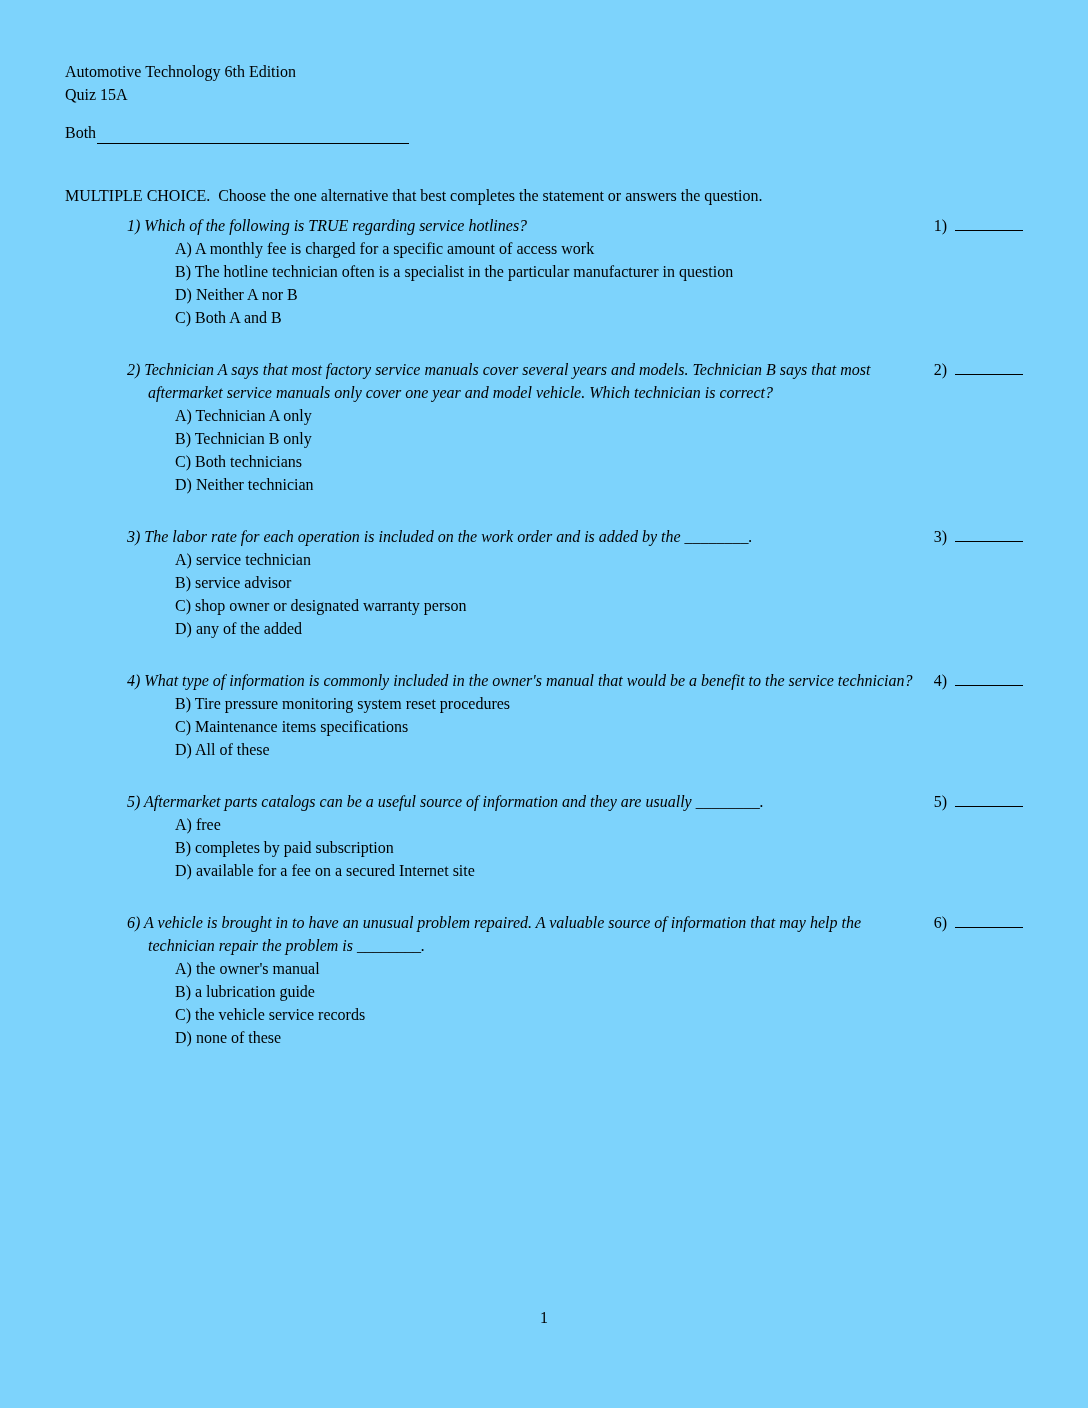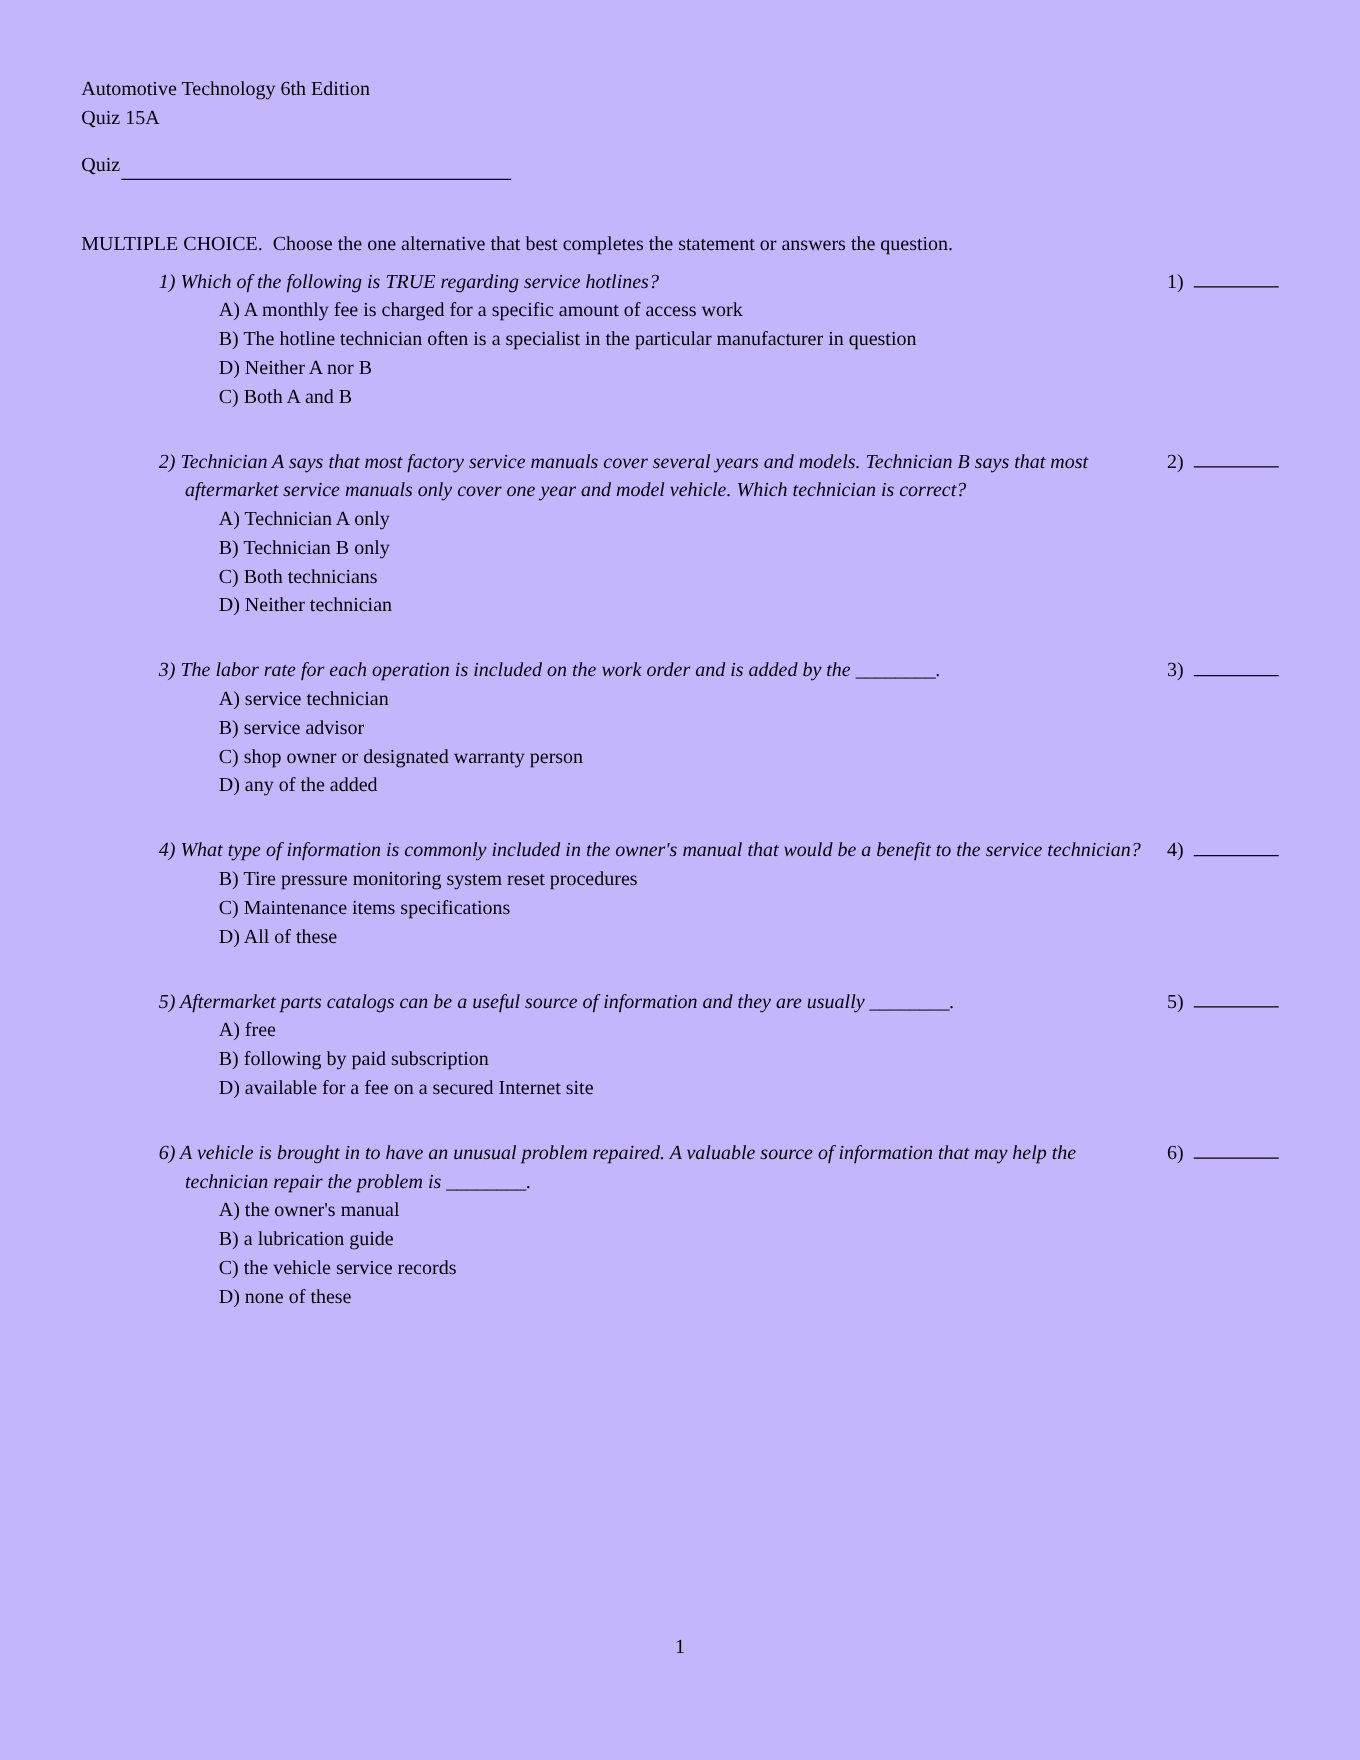--- a/index.html
+++ b/index.html
@@ -1,20 +1,20 @@
 <!DOCTYPE html>
 <html><head>
 <meta charset="utf-8">
 <style>
   * { margin: 0; padding: 0; box-sizing: border-box; }
   html, body { background: #ffffff; }
   .page {
     width: 1088px;
     height: 1408px;
-    background: #c4b5fd;
+    background: #7dd3fc;
     position: relative;
     font-family: "Liberation Serif", serif;
     font-size: 16px;
     line-height: 23px;
     color: #000000;
     padding: 60px 65px 0 65px;
     overflow: hidden;
   }
   .doc-header { margin-bottom: 15px; }
   .doc-header div { line-height: 23px; }
@@ -70,21 +70,21 @@
 <body>
 
 <div class="page">
 
   <div class="doc-header">
     <div>Automotive Technology 6th Edition</div>
     <div>Quiz 15A</div>
   </div>
 
   <div class="name-row">
-    <span>Quiz</span><span class="name-line"></span>
+    <span>Both</span><span class="name-line"></span>
   </div>
 
   <div class="instruction">MULTIPLE CHOICE.  Choose the one alternative that best completes the statement or answers the question.</div>
 
   <div class="question">
     <div class="answer-field">
       <span>1)</span><span class="answer-blank"></span>
     </div>
     <p class="q-text"><span>1)</span> <span>Which of the following is TRUE regarding service hotlines?</span></p>
     <div class="options">
@@ -133,21 +133,21 @@
     </div>
   </div>
 
   <div class="question">
     <div class="answer-field">
       <span>5)</span><span class="answer-blank"></span>
     </div>
     <p class="q-text"><span>5)</span> <span>Aftermarket parts catalogs can be a useful source of information and they are usually ________.</span></p>
     <div class="options">
       <div class="option">A) free</div>
-      <div class="option">B) following by paid subscription</div>
+      <div class="option">B) completes by paid subscription</div>
       <div class="option">D) available for a fee on a secured Internet site</div>
     </div>
   </div>
 
   <div class="question">
     <div class="answer-field">
       <span>6)</span><span class="answer-blank"></span>
     </div>
     <p class="q-text"><span>6)</span> <span>A vehicle is brought in to have an unusual problem repaired. A valuable source of information that may help the technician repair the problem is ________.</span></p>
     <div class="options">

